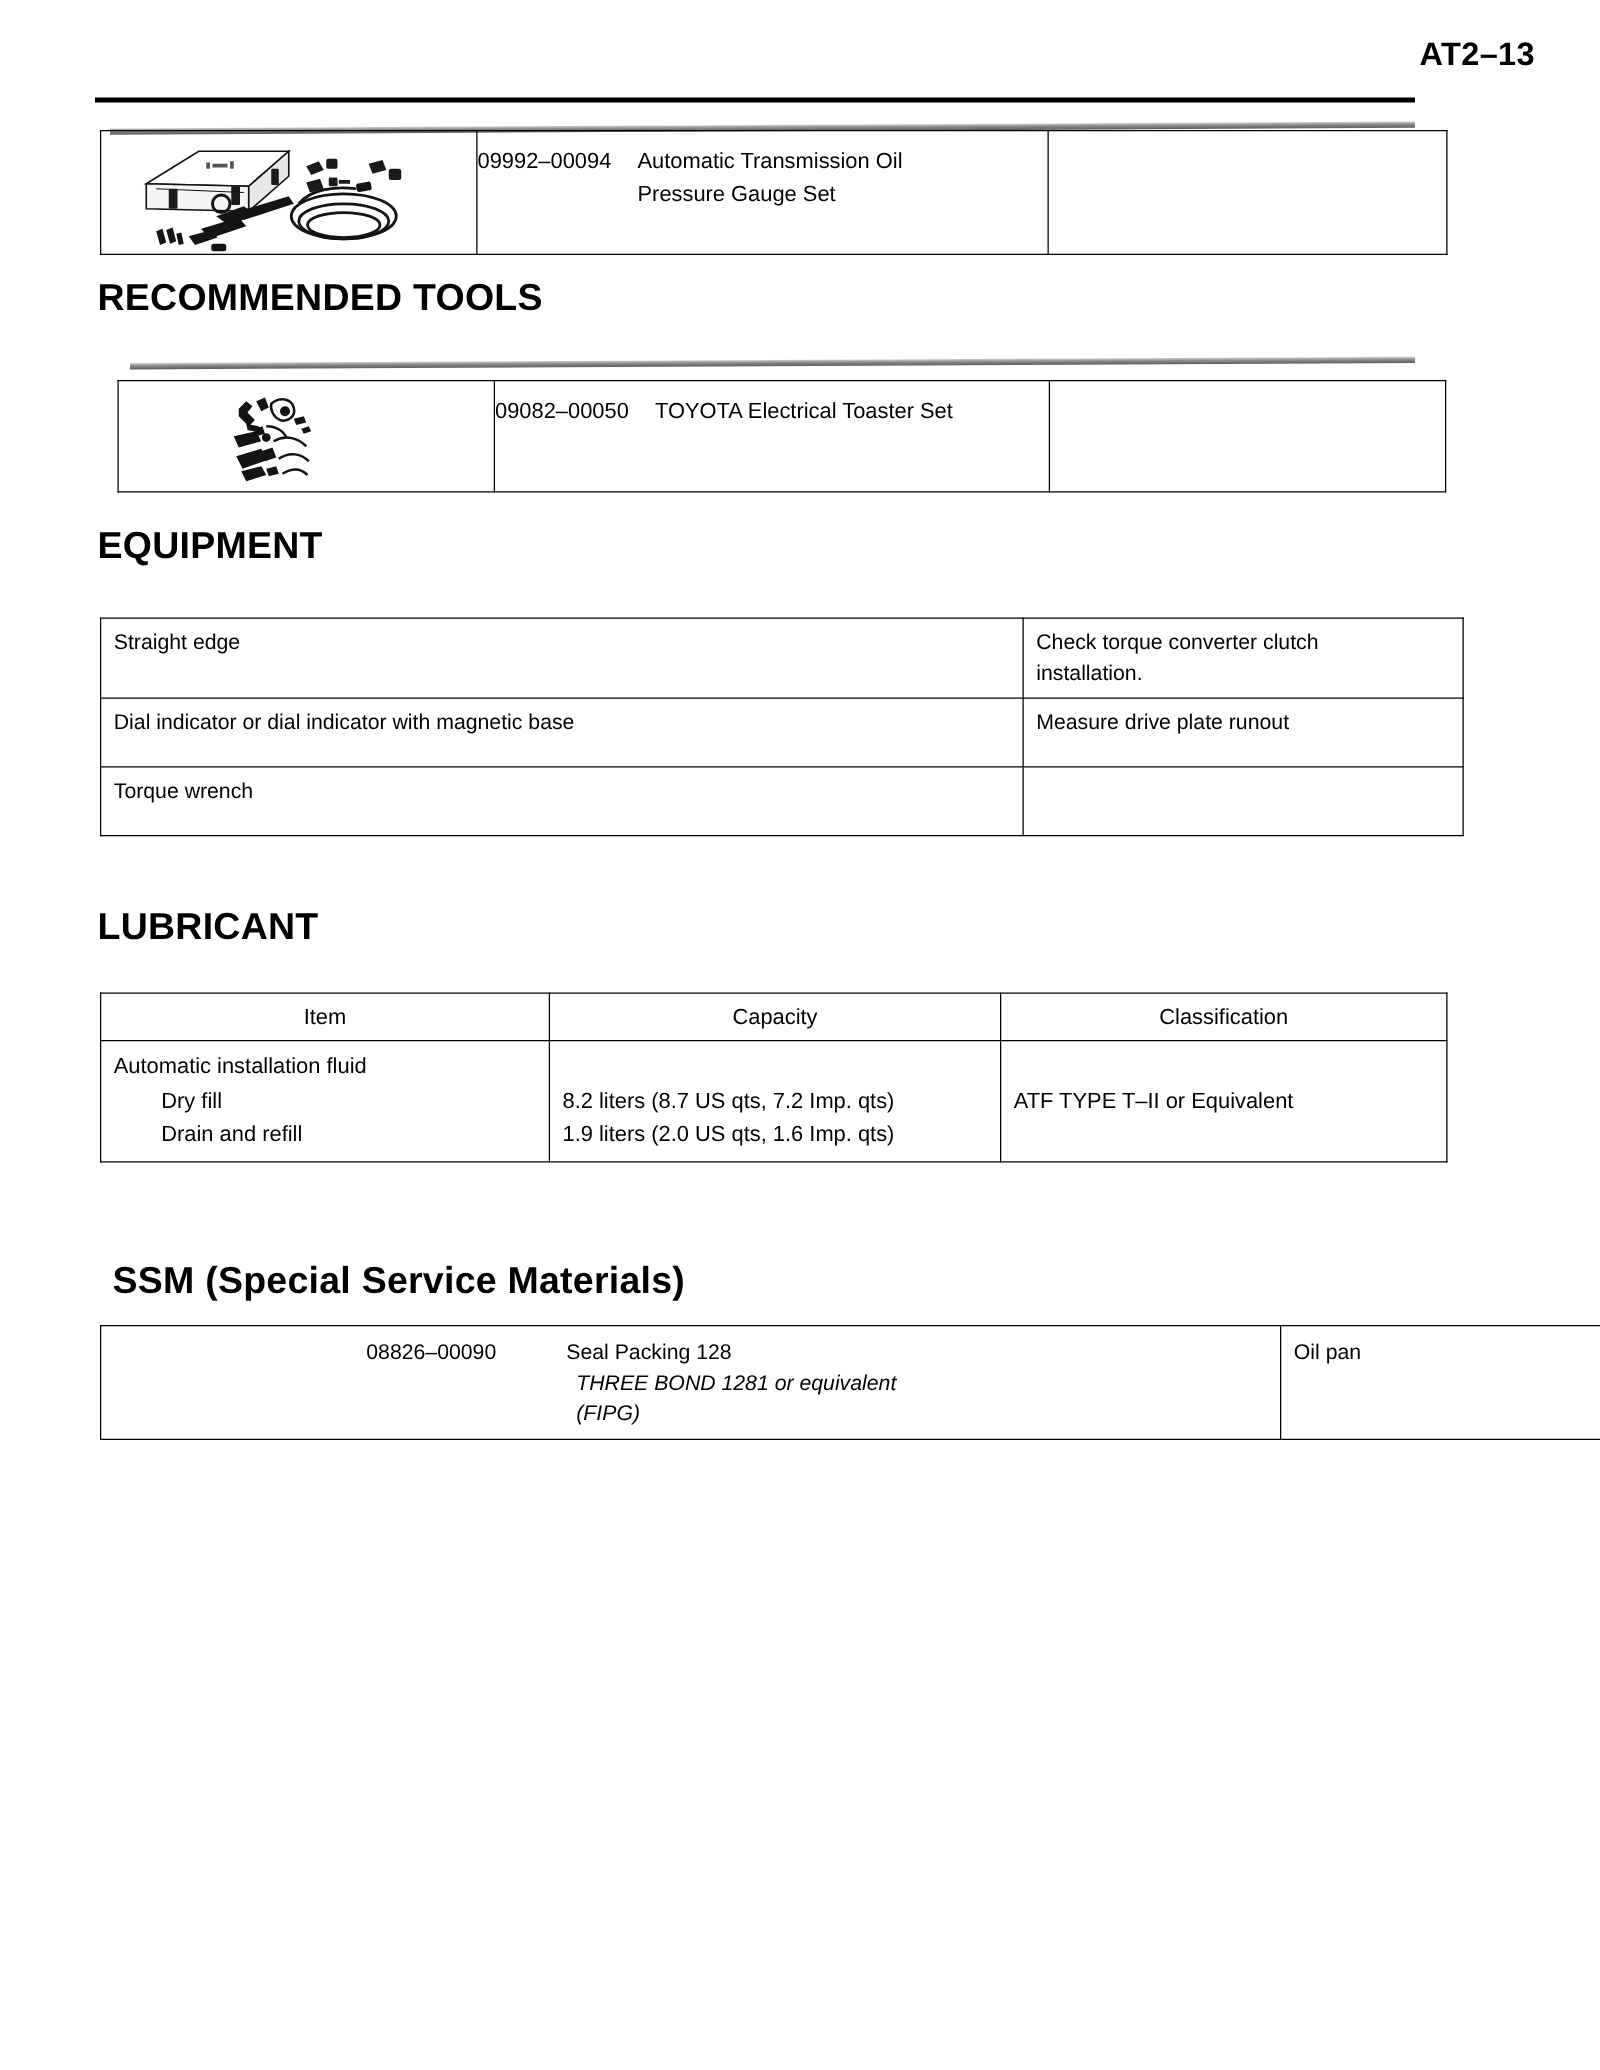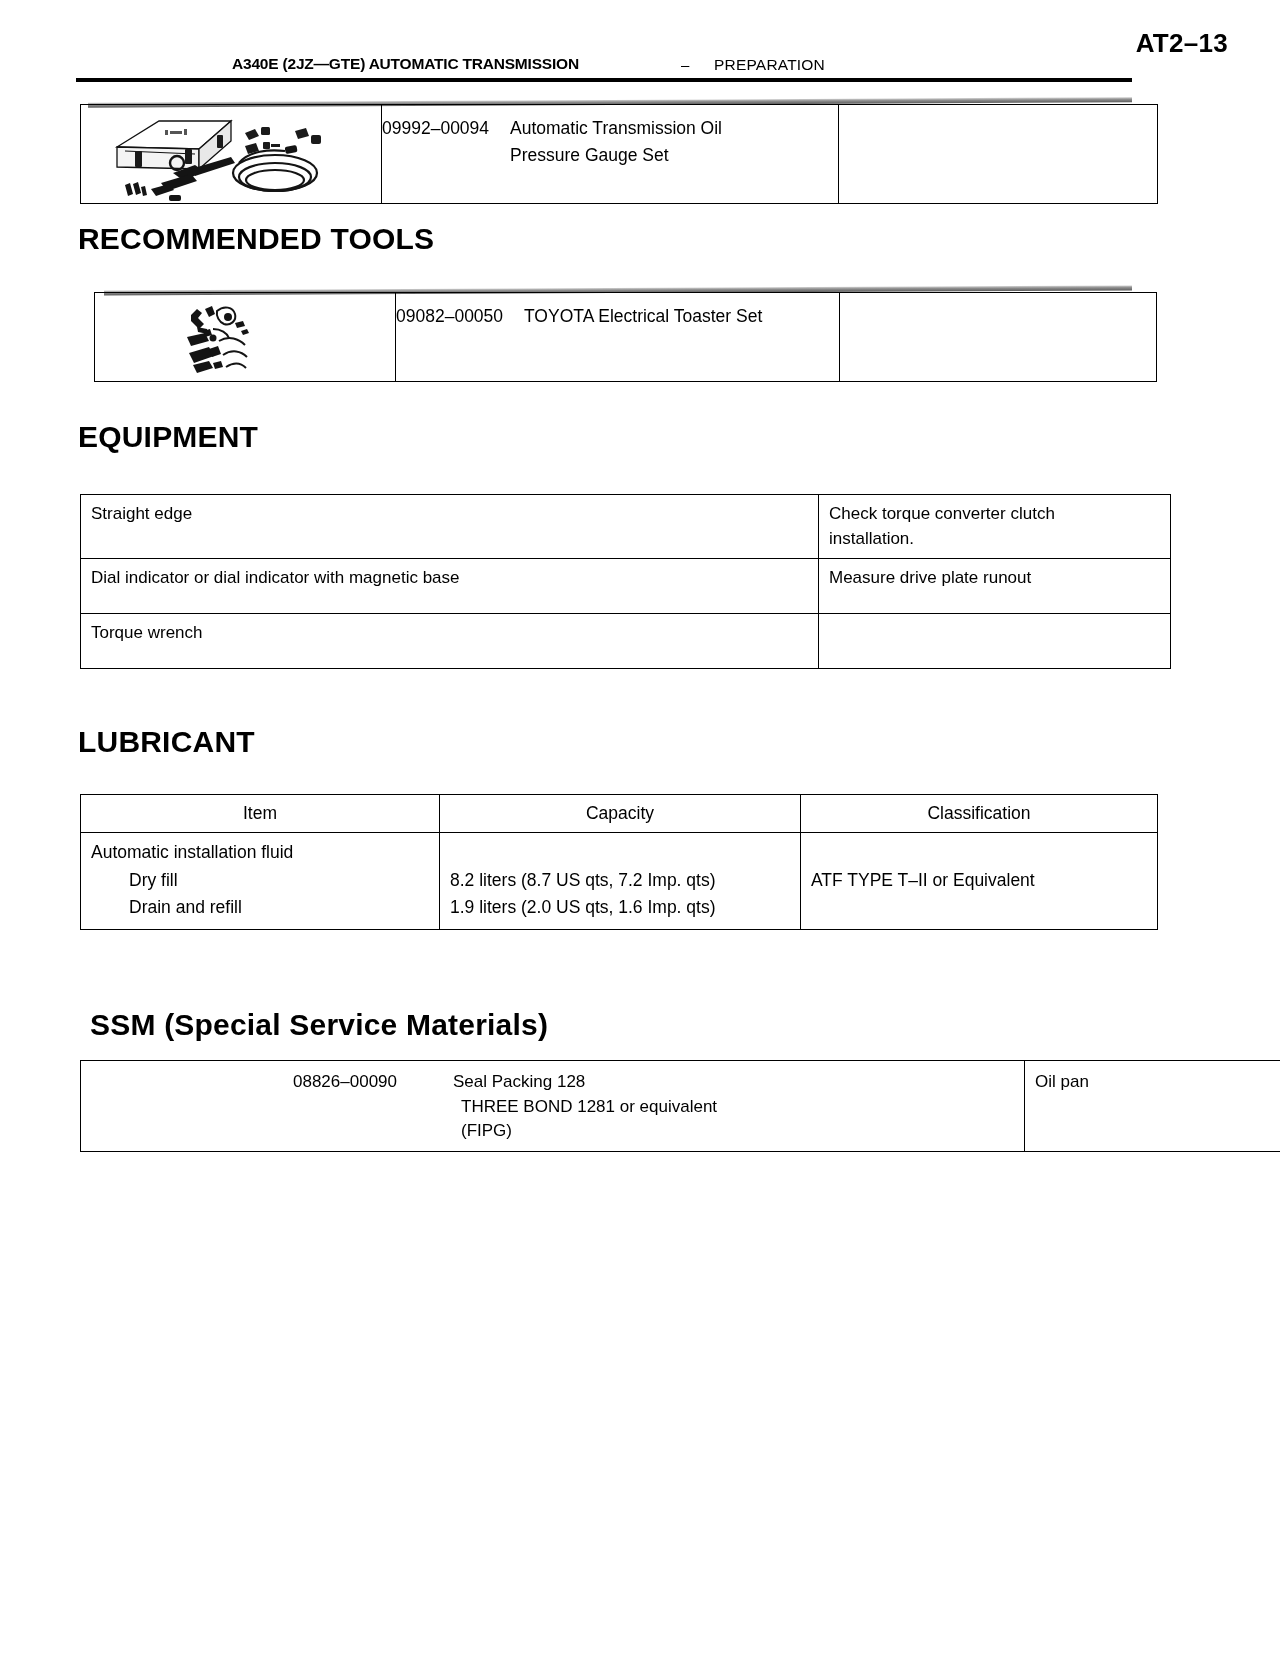--- a/index.html
+++ b/index.html
@@ -153,34 +153,29 @@
     font-size: 17.5px;
     line-height: 1.55;
     vertical-align: top;
     padding: 6px 10px 8px 10px;
   }
   .indent1 { padding-left: 38px; display: block; }
 
   .ssm-code { display: inline-block; width: 160px; }
   .ssm-lines { display: inline-block; vertical-align: top; }
   .ssm-ind { display: block; padding-left: 0; }
-  .ssm-ind2 { display: block; padding-left: 8px; }
+  .ssm-ind2 { display: block; padding-left: 8px; font-style: italic; }
 </style>
 </head>
 <body>
 
 <div class="page">
 
   <div class="page-number">AT2–13</div>
 
-  <div class="header-row">
-    <span class="header-title">A340E (2JZ—GTE) AUTOMATIC TRANSMISSION</span>
-    <span class="header-dash">–</span>
-    <span class="header-sub">PREPARATION</span>
-  </div>
   <div class="header-rule"></div>
 
   <div class="shadow-top" style="left:88px; top:100px; width:1044px; transform: skewY(-0.30deg);"></div>
 
   <table class="tool-table" style="position:absolute; left:80px; top:104px; width:1052px;">
     <tbody>
         <tr>
       <td class="tool-illus-cell" rowspan="1">
         <svg class="illus" width="240" height="92" viewBox="0 0 240 92" style="margin:6px 0 0 18px;">
 
@@ -247,21 +242,21 @@
       </td>
       <td class="tool-note-cell" style="width:298px;"></td>
     </tr>
   </tbody>
     </table>
 
   <div class="section-heading" style="left:78px; top:222px;">RECOMMENDED TOOLS</div>
 
   <div class="shadow-top" style="left:104px; top:288px; width:1028px; transform: skewY(-0.28deg);"></div>
 
-  <table class="tool-table" style="position:absolute; left:94px; top:292px; width:1038px;padding-left:40px;">
+  <table class="tool-table" style="position:absolute; left:94px; top:304px; width:1038px;padding-left:40px;">
     <tbody>
         <tr>
       <td class="tool-illus-cell">
         <svg class="illus" width="150" height="80" viewBox="0 0 150 80" style="margin:8px 0 0 88px;">
           <g fill="#141414">
             <path d="M8 14 l6 -6 5 4 -4 5 6 6 -5 5 -8 -8 z"></path>
             <path d="M22 8 l7 -3 3 8 -6 3 z"></path>
             <path d="M34 10 c7 -6 16 -4 18 3 c2 7 -5 12 -11 10 c-5 -2 -8 -8 -7 -13 z" fill="none" stroke="#141414" stroke-width="2"></path>
             <circle cx="45" cy="16" r="4"></circle>
             <path d="M14 26 l10 2 1 5 -10 -2 z"></path>

